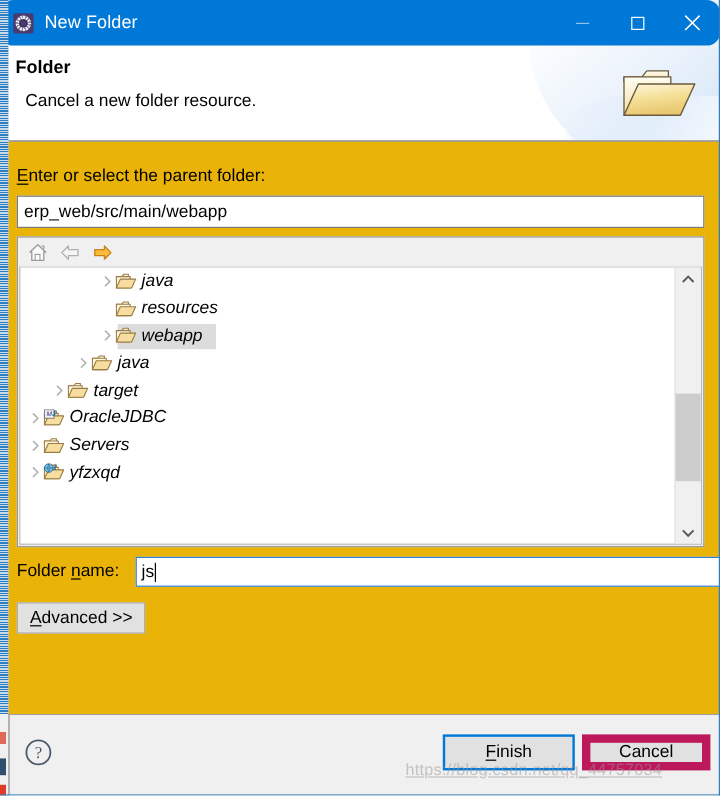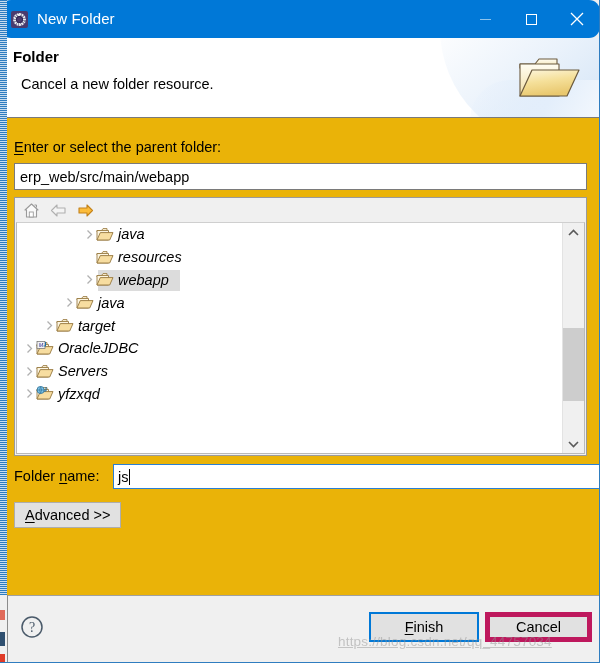--- a/index.html
+++ b/index.html
@@ -406,21 +406,21 @@
     left: 13px;
     top: 19px;
     width: 24px;
     height: 24px;
   }
   .btn {
     position: absolute;
     height: 30px;
     box-sizing: border-box;
     background: #e1e1e1;
-    border: 5px solid #be185d;
+    border: 7px solid #be185d;
     font-size: 14.5px;
     color: #000;
     display: flex;
     align-items: center;
     justify-content: center;
     font-family: "Liberation Sans", sans-serif;
   }
   .btn-finish {
     left: 362px;
     top: 16px;

